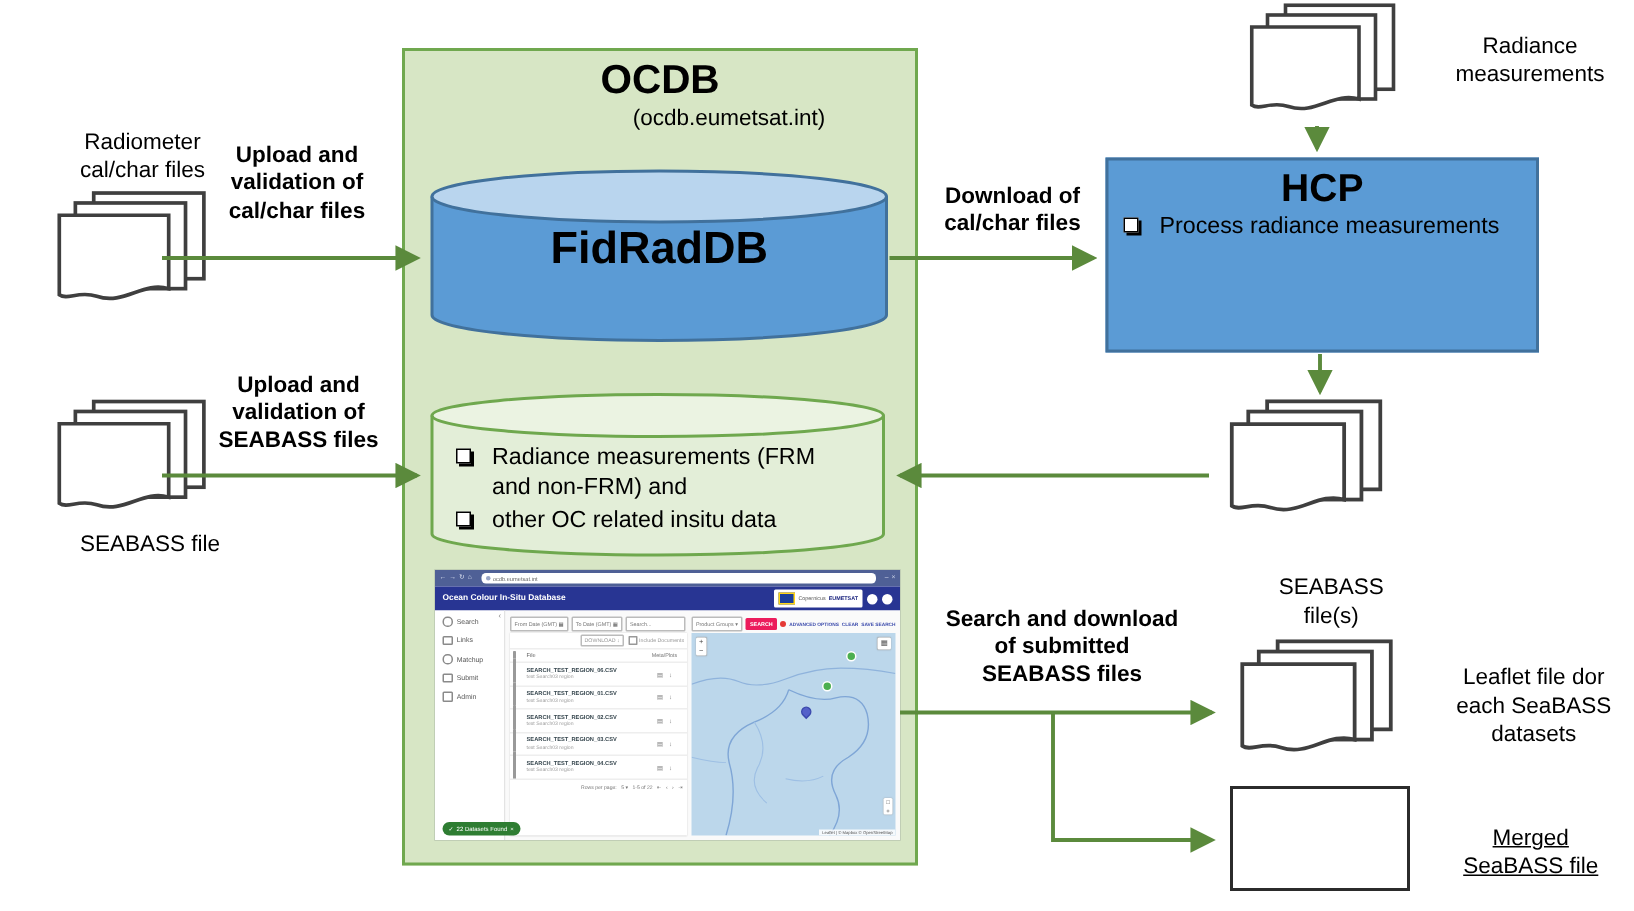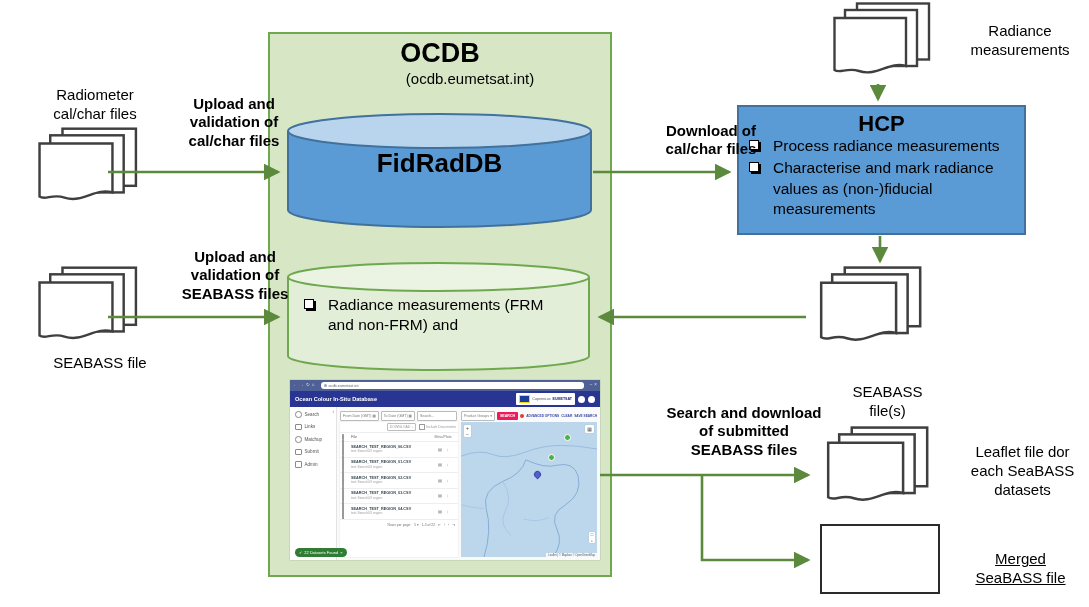--- a/index.html
+++ b/index.html
@@ -1,43 +1,43 @@
 <!DOCTYPE html>
 <html><head>
 <meta charset="utf-8">
 <style>
   html,body{margin:0;padding:0;background:#fff;}
   .canvas{position:relative;width:1089px;height:607px;background:#fff;overflow:hidden;
           font-family:"Liberation Sans",sans-serif;color:#000;}
   .abs{position:absolute;}
   .ml{white-space:pre-line;}
-  .edge-label{font-weight:bold;font-size:15px;line-height:1.22;text-align:center;z-index:6;margin-left:36px;}
+  .edge-label{font-weight:bold;font-size:15px;line-height:1.22;text-align:center;z-index:6;}
   .node-label{font-size:15px;line-height:1.25;text-align:center;z-index:6;}
 
   
   .ocdb-box{left:268px;top:32px;width:344px;height:545px;background:#d7e6c5;
             border:2.5px solid #70a84f;box-sizing:border-box;z-index:1;}
   .ocdb-title{left:268px;top:38px;width:344px;text-align:center;font-size:27px;font-weight:bold;z-index:2;}
-  .ocdb-sub{left:270px;top:70px;width:344px;text-align:center;font-size:15px;z-index:2;padding-left:28px;}
+  .ocdb-sub{left:286px;top:70px;width:344px;text-align:center;font-size:15px;z-index:2;padding-left:28px;}
 
   .cyl{z-index:2;}
   .cyl svg{position:absolute;left:0;top:0;}
   .cyl .txt{position:absolute;left:0;width:100%;text-align:center;}
 
-  .fid-title{font-size:26px;font-weight:bold;line-height:1.1;}
+  .fid-title{font-size:30px;font-weight:bold;line-height:1.1;}
   .fid-lines{font-size:15.5px;line-height:1.3;}
 
   .bullet-row{display:flex;align-items:flex-start;text-align:left;margin-bottom:2px;}
   .cb{flex:0 0 auto;width:8px;height:8px;border:1.6px solid #000;background:#fff;
       box-shadow:2px 2px 0 #000;margin:4px 14px 0 0;}
   .bullet-text{flex:1;font-size:15.5px;line-height:1.3;}
 
   .hcp-box{left:737px;top:105px;width:289px;height:130px;background:#5b9bd5;
            border:2px solid #41719c;box-sizing:border-box;z-index:2;padding:4px 10px 0 10px;}
-  .hcp-title{text-align:center;font-size:22px;font-weight:bold;line-height:1.15;}
+  .hcp-title{text-align:center;font-size:26px;font-weight:bold;line-height:1.15;}
 
   .docstack{z-index:2;}
   .merged-box{left:820px;top:524px;width:120px;height:70px;background:#fff;
               border:2.5px solid #2b2b2b;box-sizing:border-box;z-index:2;}
 
   .connectors{position:absolute;left:0;top:0;z-index:5;pointer-events:none;}
 
   
   .mini{left:290px;top:380px;width:310px;height:180px;background:#fff;z-index:3;
         box-shadow:0 0 0 0.5px #b9c6b0;font-family:"Liberation Sans",sans-serif;}
@@ -124,32 +124,32 @@
   <div class="abs cyl" style="left:286px;top:261px;width:305px;height:112px;">
     <svg width="305" height="112" viewBox="0 0 305 112">
       <path d="M2 16 V95 A150.5 14 0 0 0 303 95 V16" fill="#e3eed8" stroke="#6fa84e" stroke-width="2"></path>
       <ellipse cx="152.5" cy="16" rx="150.5" ry="14" fill="#ebf3e2" stroke="#6fa84e" stroke-width="2"></ellipse>
     </svg>
     <div class="txt" style="top:34px;padding:0 18px;box-sizing:border-box;">
       <div class="bullet-row">
         <span class="cb"></span>
         <span class="bullet-text">Radiance measurements (FRM and non-FRM) and</span>
       </div>
+      <div class="bullet-row">
+        <span class="cb"></span>
+        <span class="bullet-text">other OC related insitu data</span>
+      </div>
     </div>
   </div>
 
   <div class="abs hcp-box">
     <div class="hcp-title">HCP</div>
     <div class="bullet-row">
       <span class="cb"></span>
       <span class="bullet-text">Process radiance measurements</span>
-    </div>
-    <div class="bullet-row">
-      <span class="cb"></span>
-      <span class="bullet-text">Characterise and mark radiance values as (non-)fiducial measurements</span>
     </div>
   </div>
 
   <svg class="abs docstack" style="left:38px;top:126px;" width="102" height="88" viewBox="0 0 100 84">
     <rect x="24" y="1.5" width="72" height="56" fill="#fff" stroke="#3f3f3f" stroke-width="2.4"></rect>
     <rect x="12" y="8" width="72" height="56" fill="#fff" stroke="#3f3f3f" stroke-width="2.4"></rect>
     <path d="M1.5 16 L73 16 L73 64 C56 59 44 75 26 69 C14 65 7 72 1.5 68 Z" fill="#fff" stroke="#3f3f3f" stroke-width="2.4"></path>
   </svg>
   <svg class="abs docstack" style="left:38px;top:266px;" width="102" height="86" viewBox="0 0 100 84">
     <rect x="24" y="1.5" width="72" height="56" fill="#fff" stroke="#3f3f3f" stroke-width="2.4"></rect>

